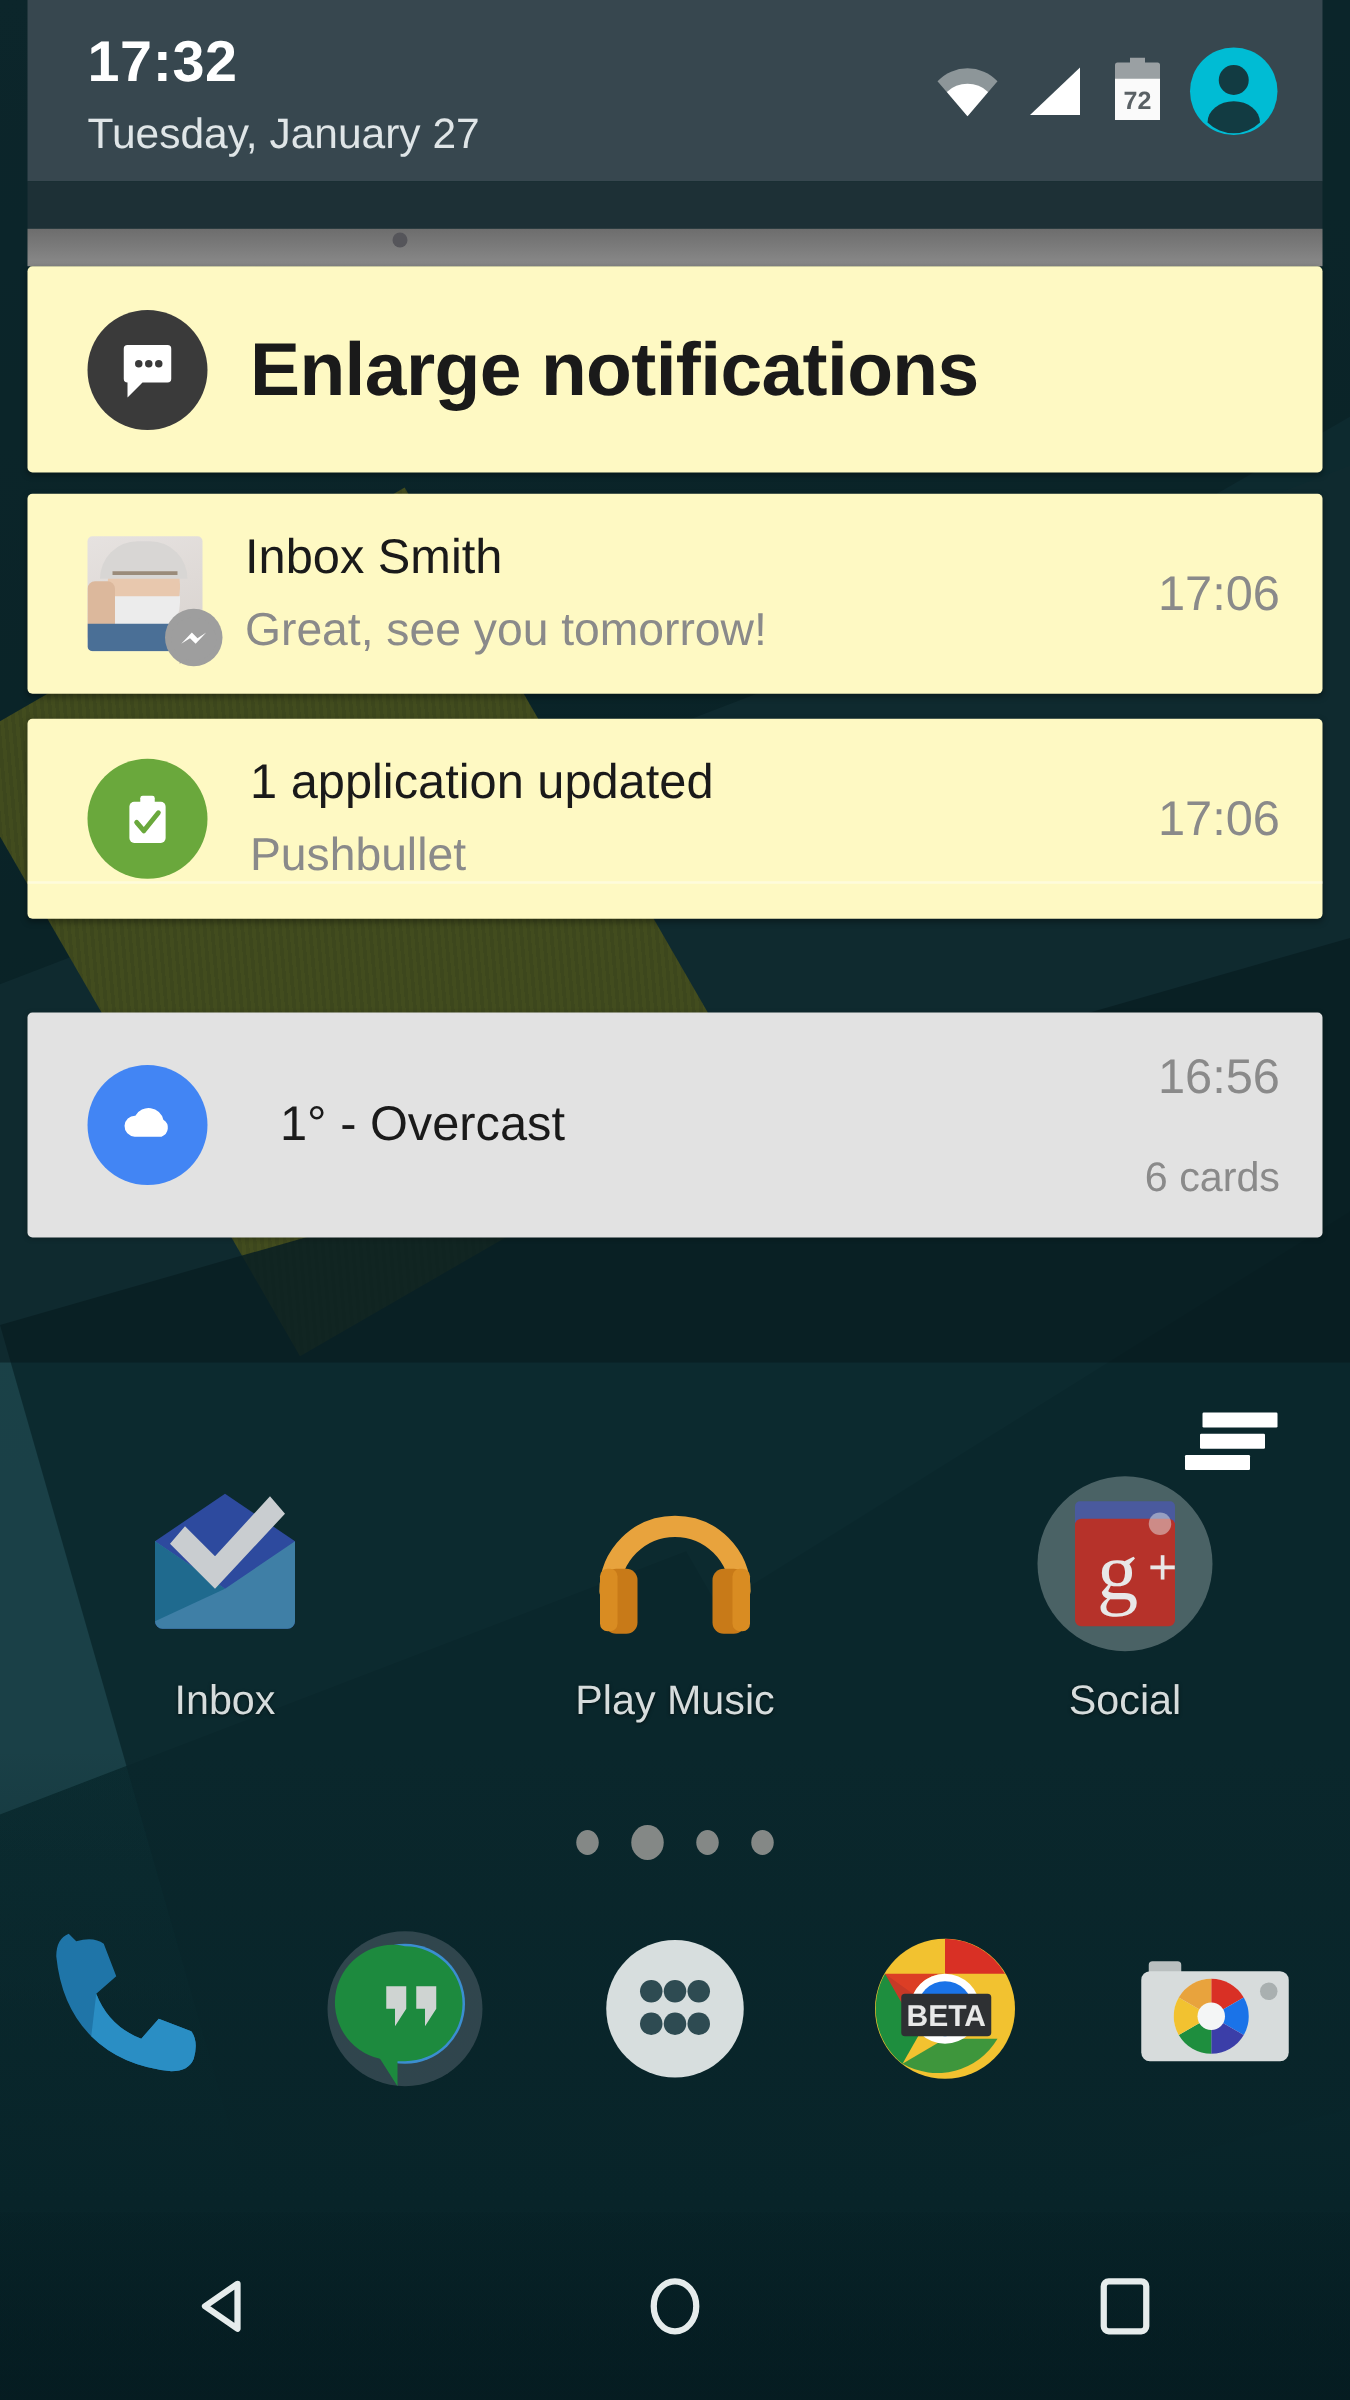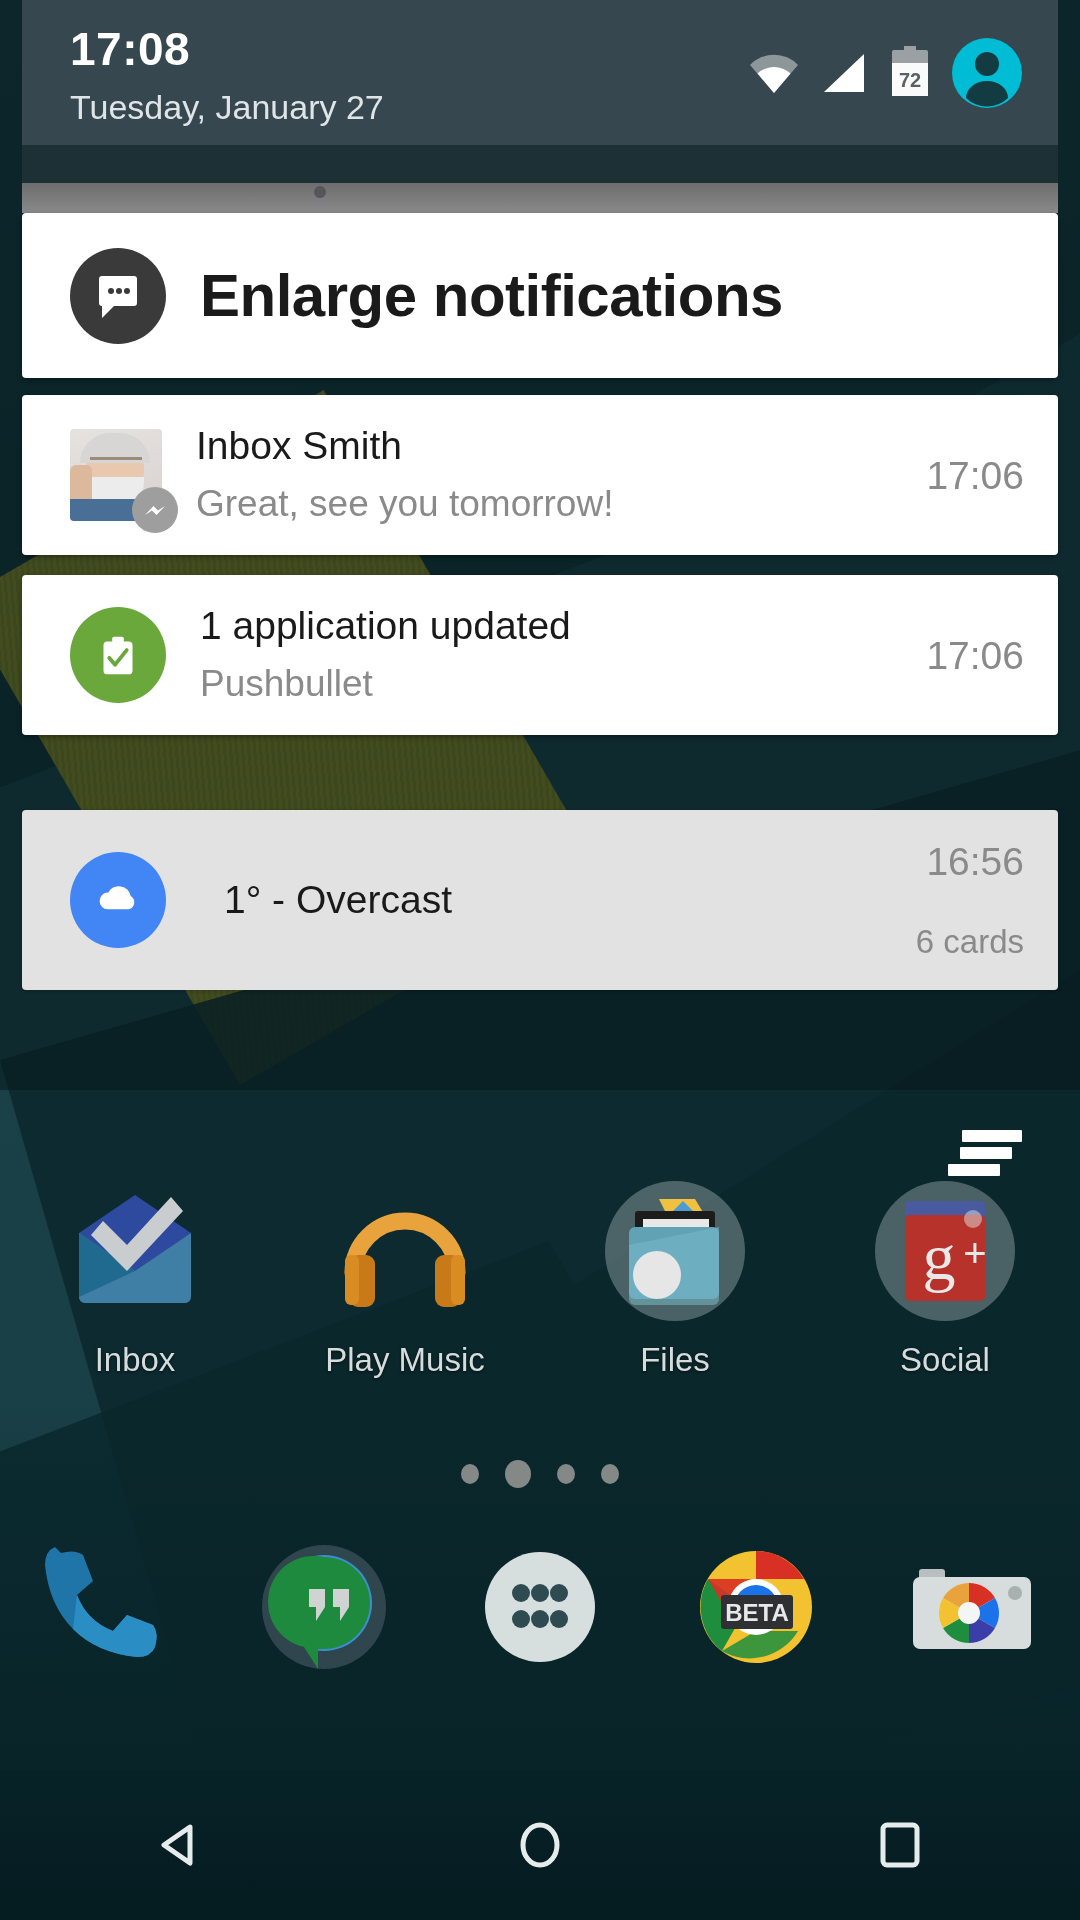--- a/index.html
+++ b/index.html
@@ -54,21 +54,21 @@
   #shade { position:absolute; left:0; top:145px; width:1080px; }
   .shade-topbar { position:absolute; left:22px; top:0; width:1036px; height:38px;
     background:#1d3036; }
   .shade-grip { position:absolute; left:22px; top:38px; width:1036px; height:30px;
     background:linear-gradient(180deg,#6d6d6d 0%,#8a8a8a 100%); }
   .grip-dot { position:absolute; left:292px; top:3px; width:12px; height:12px;
     border-radius:50%; background:#55555a; }
 
   .card {
     position:absolute; left:22px; width:1036px;
-    background:#ffffff; border-radius:4px;
+    background:#fef9c3; border-radius:4px;
     box-shadow:0 2px 5px rgba(0,0,0,.35);
     display:flex; align-items:center;
   }
   .card.dimmed { background:#e2e2e2; box-shadow:0 1px 4px rgba(0,0,0,.22);gap:24px; }
 
   #card-header { top:68px; height:165px; padding-left:48px; }
   #card-john   { top:250px; height:160px; padding-left:48px; }
   #card-push   { top:430px; height:160px; padding-left:48px; }
   #card-weather{ top:665px; height:180px; padding-left:48px; }
 
@@ -148,21 +148,21 @@
   <div class="wp-olive"></div>
   <div class="wp-band3"></div>
   <div class="wp-corner"></div>
   <div class="wp-dark-tri"></div>
   <div class="wp-bot"></div>
 </div>
 <div id="scrim"></div>
 
 <div id="status-header">
   <div id="hdr-left">
-    <div id="clock">17:08</div>
+    <div id="clock">17:32</div>
     <div id="date">Tuesday, January 27</div>
   </div>
   <div id="hdr-right">
     <span class="icon-wifi">
       <svg viewBox="0 0 52 44" width="52" height="44">
         <path d="M26 42 L2 14 A33 33 0 0 1 50 14 Z" fill="#8d9699"></path>
         <path d="M26 42 L9.5 22.5 A24 24 0 0 1 42.5 22.5 Z" fill="#ffffff"></path>
       </svg>
     </span>
     <span class="icon-signal">
@@ -304,36 +304,20 @@
           <path d="M24 98 a52 52 0 0 1 104 0" stroke="#e8a33d" stroke-width="17" fill="none" stroke-linecap="round"></path>
           <rect x="20" y="80" width="26" height="52" rx="9" fill="#c87a18"></rect>
           <rect x="106" y="80" width="26" height="52" rx="9" fill="#c87a18"></rect>
           <rect x="16" y="80" width="14" height="50" rx="6" fill="#d98c22"></rect>
           <rect x="122" y="80" width="14" height="50" rx="6" fill="#d98c22"></rect>
         </svg>
       </div>
       <div class="app-lbl">Play Music</div>
     </div>
 
-    <div class="app">
-      <div class="app-ic">
-        <div class="folder-bg"></div>
-        <svg viewBox="0 0 152 152" width="152" height="152" style="position:relative">
-          <path d="M60 24 L96 24 L108 44 L74 52 Z" fill="#f0c040"></path>
-          <path d="M62 48 L84 26 L106 48 Z" fill="#4b9bd5"></path>
-          <rect x="36" y="36" width="80" height="22" rx="3" fill="#1c1c1c"></rect>
-          <rect x="44" y="44" width="66" height="26" fill="#e8e8e8"></rect>
-          <rect x="30" y="52" width="90" height="72" rx="6" fill="#61a3b5"></rect>
-          <path d="M30 70 L120 52 L120 124 a6 6 0 0 1 -6 6 L36 130 a6 6 0 0 1 -6 -6 Z" fill="#79b9c8" opacity=".55"></path>
-          <circle cx="58" cy="100" r="24" fill="#e6e6e6"></circle>
-          <path d="M48 84 q22 -12 26 8 q-16 8 -26 -8 Z" fill="#e6e6e6"></path>
-        </svg>
-      </div>
-      <div class="app-lbl">Files</div>
-    </div>
 
     <div class="app">
       <div class="app-ic">
         <div class="folder-bg"></div>
         <svg viewBox="0 0 152 152" width="152" height="152" style="position:relative">
           <rect x="36" y="26" width="80" height="26" rx="4" fill="#4a5a9e"></rect>
           <rect x="36" y="40" width="80" height="86" rx="5" fill="#b6322a"></rect>
           <circle cx="104" cy="44" r="9" fill="#e3e3e3" opacity=".5"></circle>
           <text x="70" y="104" font-family="Liberation Serif, serif" font-size="66" fill="#e8e8e8" text-anchor="middle">g</text>
           <text x="106" y="92" font-family="Liberation Sans, sans-serif" font-size="40" fill="#e8e8e8" text-anchor="middle">+</text>

